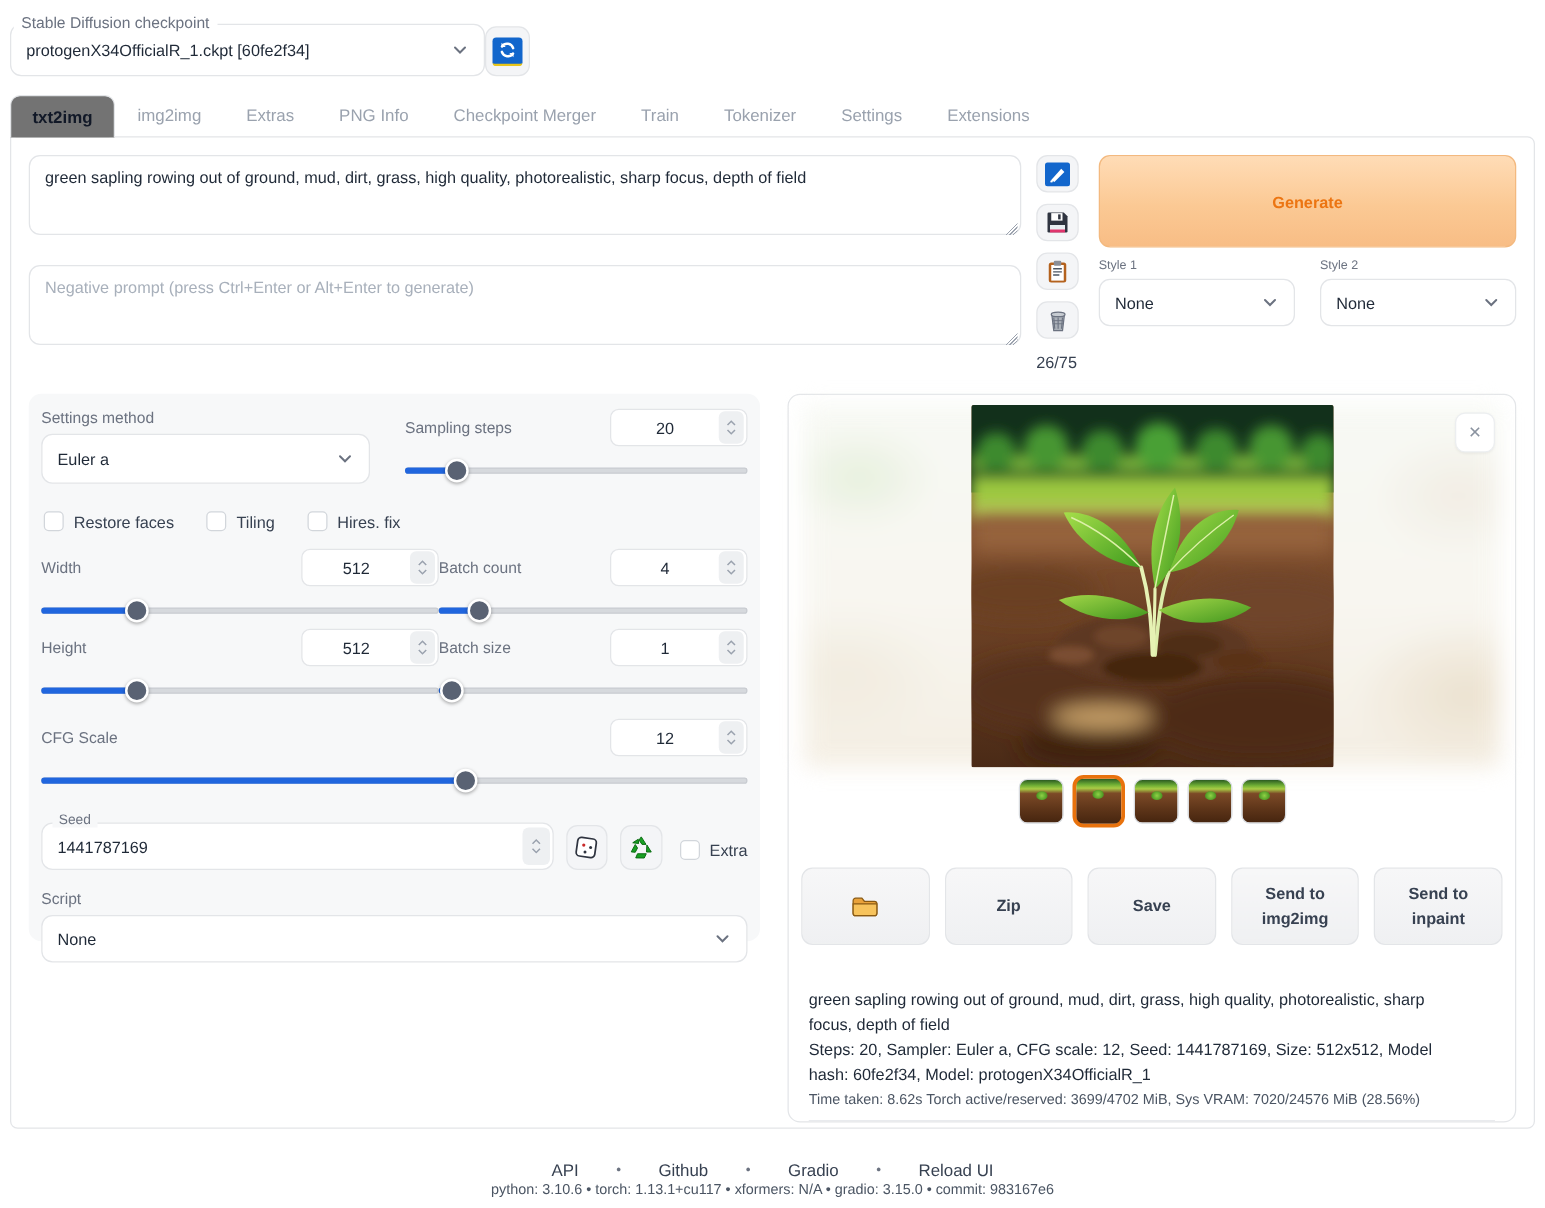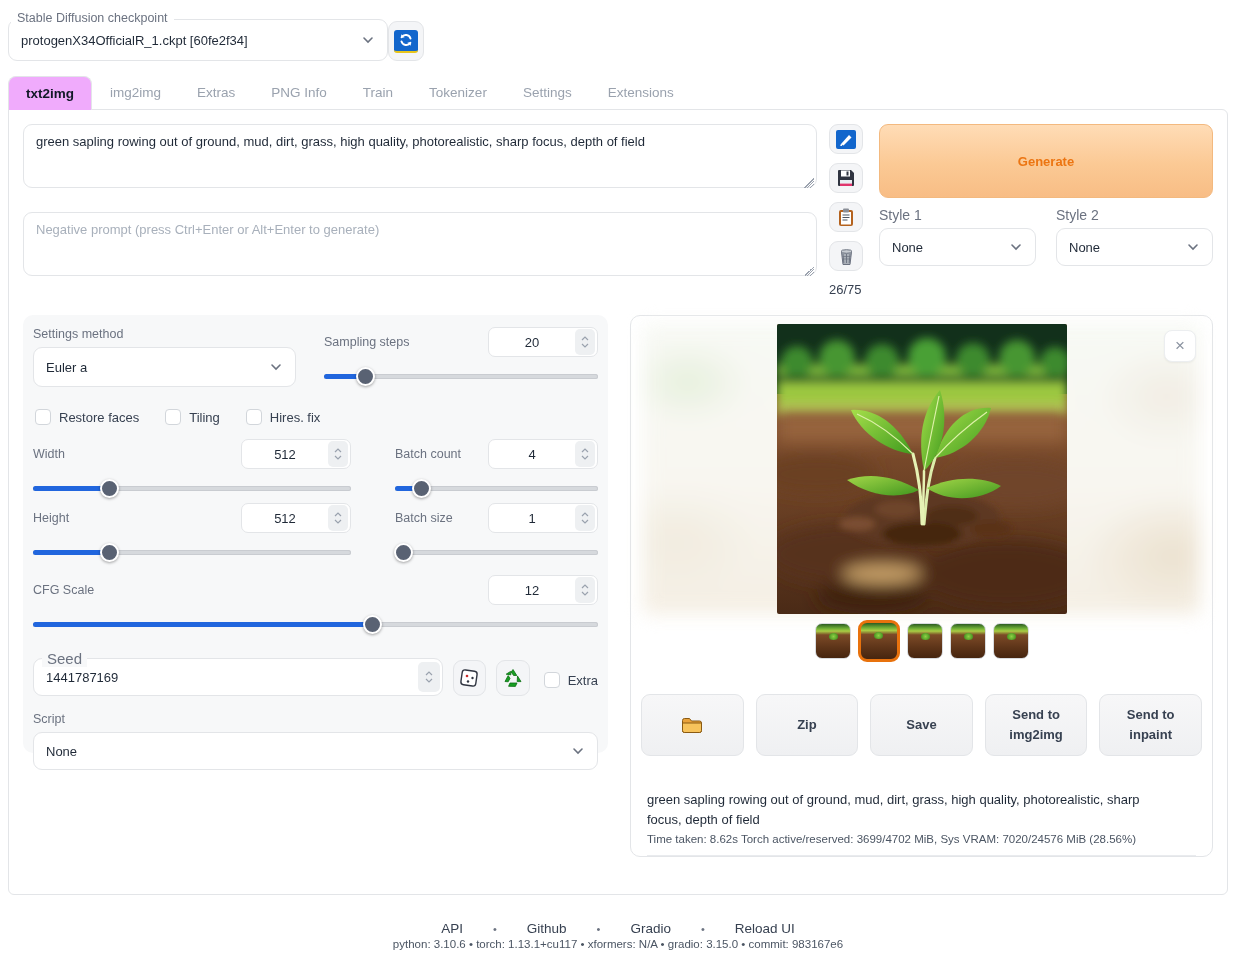--- a/index.html
+++ b/index.html
@@ -14,41 +14,41 @@
   .select { display:flex; align-items:center; justify-content:space-between; height:40px; padding:0 12px; cursor:pointer; }
   .select .val { color:#1f2937; }
   .chev { width:14px; height:14px; flex:0 0 auto; }
   .icon-btn { background:#f4f5f7; border:1px solid #e3e5e8; border-radius:9px; display:flex; align-items:center; justify-content:center; cursor:pointer; }
   .refresh-btn { width:36px; height:40px; margin-top:11px; }
   .blue-chip { width:24px; height:23px; background:#1266cc; border-radius:3px; border-bottom:2px solid #e8c51b; display:flex; align-items:center; justify-content:center; }
 
   
   .tabbar { display:flex; align-items:flex-end; padding:0 0 0 0; position:relative; z-index:2; }
   .tab { padding:9px 17px; color:#9aa2ae; cursor:pointer; font-size:13.5px; border:1px solid transparent; border-bottom:none; }
-  .tab.active { background:#f0abfc; color:#111827; font-weight:700; border-color:#e3e5e8; border-radius:8px 8px 0 0; margin-bottom:-1px; }
+  .tab.active { background:#737373; color:#111827; font-weight:700; border-color:#e3e5e8; border-radius:8px 8px 0 0; margin-bottom:-1px; }
 
   .content { border:1px solid #e3e5e8; border-radius:0 6px 6px 6px; background:#fff; padding:14px 14px 4px 14px; min-height:786px; }
 
   
   .top-section { display:flex; gap:12px; }
   .prompt-col { width:794px; display:flex; flex-direction:column; gap:21px; }
   .ta-wrap { position:relative; }
   textarea { width:100%; height:64px; resize:none; border:1px solid #e3e5e8; border-radius:9px; padding:9px 12px; font-family:inherit; font-size:13px; color:#1f2937; outline:none; overflow:hidden; }
   textarea::placeholder { color:#a8b0bb; }
   .grip { position:absolute; right:3px; bottom:3px; width:10px; height:10px; pointer-events:none;
     background:linear-gradient(135deg, transparent 0 50%, #9ca3af 50% 56%, transparent 56% 64%, #9ca3af 64% 70%, transparent 70% 78%, #9ca3af 78% 84%, transparent 84%); }
   .tools-col { width:38px; display:flex; flex-direction:column; gap:9px; }
   .tool-btn { width:34px; height:30px; }
   .token-counter { color:#374151; font-size:13px; margin-top:2px; }
   .gen-col { flex:1; }
   .generate-btn { width:100%; height:74px; border:1px solid #f3b97f; border-radius:9px; cursor:pointer;
     background:linear-gradient(180deg,#ffdcb6 0%,#fbc994 55%,#f8bd85 100%); color:#ec7512; font-weight:700; font-size:13px; font-family:inherit; }
   .styles-row { display:flex; gap:20px; margin-top:9px; }
   .style-box { flex:1; }
-  .style-label { color:#6b7280; font-size:14px; margin-bottom:5px; }
+  .style-label { color:#6b7280; font-size:10px; margin-bottom:5px; }
   .style-select { border:1px solid #e3e5e8; border-radius:9px; height:38px; background:#fff; }
 
   
   .main-section { display:flex; gap:22px; margin-top:18px; }
   .settings-panel { width:585px; background:#f7f8f9; border-radius:10px; padding:12px 10px 14px 10px; height:438px; }
   .lbl { color:#6b7280; font-size:12.5px; }
   .row-sampler { display:flex; gap:28px; }
   .samp-left { width:263px; }
   .samp-left .select { background:#fff; border:1px solid #e3e5e8; border-radius:9px; margin-top:6px; height:40px; }
   .samp-right { flex:1; }
@@ -56,28 +56,28 @@
   .num-input { width:110px; height:30px; background:#fff; border:1px solid #e3e5e8; border-radius:7px; display:flex; align-items:center; overflow:hidden; }
   .num-input .nval { flex:1; text-align:center; color:#1f2937; }
   .spin { width:20px; height:26px; margin-right:2px; border-radius:5px; background:#eef0f2; display:flex; flex-direction:column; align-items:center; justify-content:center; gap:2px; cursor:pointer; }
   .slider { position:relative; height:18px; margin-top:10px; cursor:pointer; }
   .slider .track { position:absolute; top:7px; left:0; right:0; height:5px; border-radius:3px; background:#d6d9dd; box-shadow:inset 0 0 0 1px #c9ccd1; }
   .slider .fill { position:absolute; top:7px; left:0; height:5px; border-radius:3px; background:#2166de; }
   .slider .handle { position:absolute; top:0; width:19px; height:19px; margin-left:-9px; border-radius:50%; background:#596273; border:2px solid #fff; box-shadow:0 1px 3px rgba(0,0,0,.35); }
   .checks { display:flex; gap:26px; margin:22px 0 14px 2px; }
   .check { display:flex; align-items:center; gap:8px; cursor:pointer; color:#374151; }
   .cbox { width:16px; height:16px; border:1px solid #d2d6db; border-radius:4px; background:#fff; }
-  .dims { display:flex; gap:44px; }
+  .dims { display:flex; }
   .dims-left { width:318px; }
   .dims-right { flex:1; }
   .dim-row { margin-bottom:6px; }
   .cfg-row { margin-top:8px; }
   .seed-row { display:flex; align-items:flex-end; gap:10px; margin-top:16px; }
   .seed-box { position:relative; flex:0 0 410px; margin-top:9px; border:1px solid #e3e5e8; border-radius:9px; background:#fff; height:38px; display:flex; align-items:center; }
-  .seed-box .legend { position:absolute; top:-9px; left:8px; padding:0 5px; background:#f7f8f9; color:#6b7280; font-size:15px; }
+  .seed-box .legend { position:absolute; top:-9px; left:8px; padding:0 5px; background:#f7f8f9; color:#6b7280; font-size:11px; }
   .seed-box .sval { flex:1; padding-left:12px; color:#1f2937; }
   .seed-btn { width:36px; height:36px; }
   .extra-check { margin-left:4px; margin-bottom:8px; }
   .script-row { margin-top:16px; }
   .script-select { background:#fff; border:1px solid #e3e5e8; border-radius:9px; margin-top:6px; height:38px; }
 
   
   .output-panel { flex:1; border:1px solid #e3e5e8; border-radius:10px; background:#fff; padding:8px 8px 0 8px; }
   .gallery { position:relative; height:350px; }
   .blurbg { position:absolute; top:0; left:4px; right:4px; height:290px; filter:blur(9px); opacity:.85; border-radius:6px; overflow:hidden;
@@ -134,20 +134,21 @@
           </svg>
       </span>
     </div>
   </div>
 
   <div class="tabbar">
     <div class="tab active">txt2img</div>
     <div class="tab">img2img</div>
     <div class="tab">Extras</div>
     <div class="tab">PNG Info</div>
+    <div class="tab">Checkpoint Merger</div>
     <div class="tab">Train</div>
     <div class="tab">Tokenizer</div>
     <div class="tab">Settings</div>
     <div class="tab">Extensions</div>
   </div>
 
   <div class="content">
 
     <div class="top-section">
       <div class="prompt-col">
@@ -526,20 +527,21 @@
               </svg>
           </button>
           <button class="out-btn">Zip</button>
           <button class="out-btn">Save</button>
           <button class="out-btn">Send to img2img</button>
           <button class="out-btn">Send to inpaint</button>
         </div>
 
         <div class="info-block">
           <div class="info-prompt">green sapling rowing out of ground, mud, dirt, grass, high quality, photorealistic, sharp focus, depth of field</div>
+          <div class="info-params">Steps: 20, Sampler: Euler a, CFG scale: 12, Seed: 1441787169, Size: 512x512, Model hash: 60fe2f34, Model: protogenX34OfficialR_1</div>
           <div class="info-time">Time taken: 8.62s  Torch active/reserved: 3699/4702 MiB, Sys VRAM: 7020/24576 MiB (28.56%)</div>
         </div>
       </div>
     </div>
   </div>
 
   <div class="footer">
     <div class="flinks">
       <span class="flink">API</span>
       <span class="fsep">•</span>

